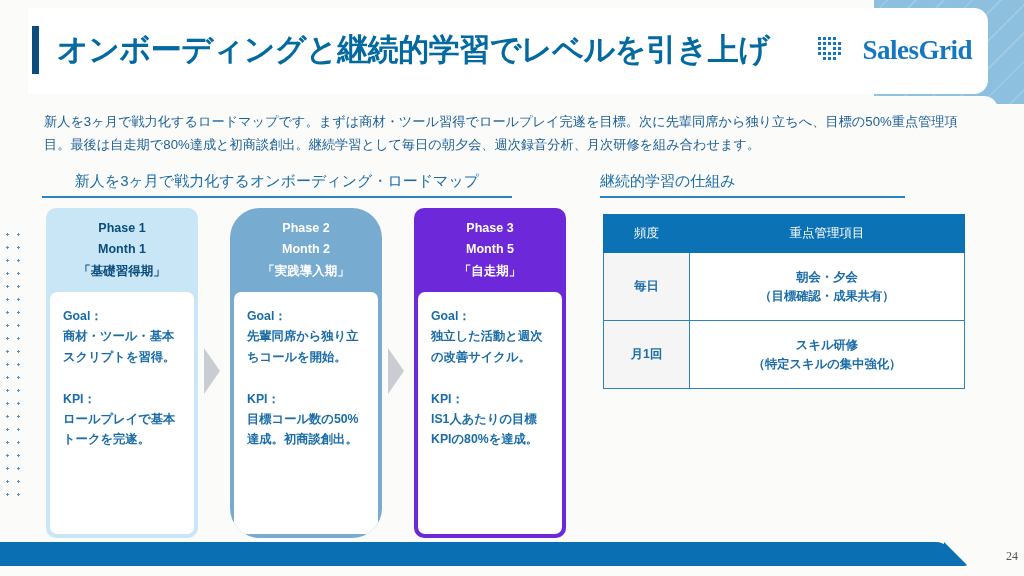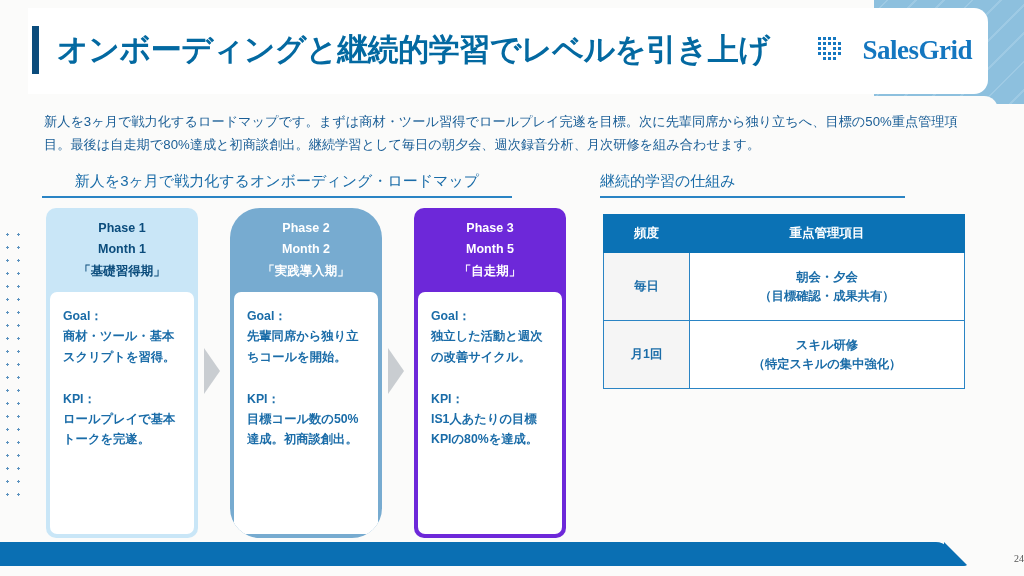--- a/index.html
+++ b/index.html
@@ -75,22 +75,22 @@
     position: absolute;
     right: -16px; bottom: 0;
     width: 24px; height: 24px;
     background: #0a6fb3;
     clip-path: polygon(0 100%, 0 0, 100% 100%);
     border-bottom-right-radius: 4px;
   }
 
   .page-number {
     position: absolute;
-    right: 0; bottom: 12px;
-    font-size: 10px;
+    right: 6px; bottom: 12px;
+    font-size: 12px;
     color: #555;
     font-family: "Liberation Serif", serif;
     margin-left: 44px;
   }
 
   
   .header {
     position: absolute;
     left: 0; top: 14px;
     width: 1000px; height: 72px;
@@ -213,21 +213,21 @@
   .tbl {
     position: absolute;
     left: 603px; top: 214px;
     width: 362px;
     border-collapse: collapse;
     font-size: 12.3px;
   }
   .tbl th {
     background: #0b72b5;
     color: #ffffff;
-    font-weight: bold;
+    font-weight: normal;
     padding: 10px 4px;
     border: 1px solid #0b72b5;
     font-size: 12.5px;
   }
   .tbl th.c-freq { width: 86px; }
   .tbl td {
     border: 1px solid #2a84c4;
     padding: 13px 6px;
     text-align: center;
     color: #1a6ca8;

